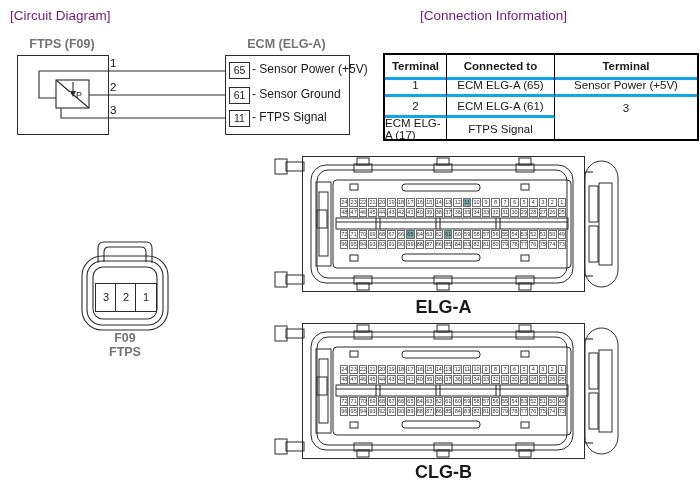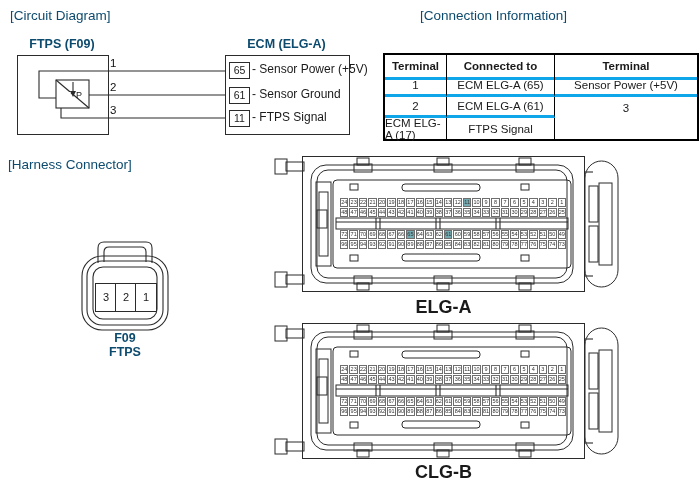--- a/index.html
+++ b/index.html
@@ -1,20 +1,20 @@
 <!DOCTYPE html>
 <html><head>
 <meta charset="utf-8">
 <style>
   html,body{margin:0;padding:0;background:#fff;}
   .page{position:relative;width:700px;height:489px;background:#fff;overflow:hidden;
         font-family:"Liberation Sans", sans-serif;color:#1a1a1a;}
   .abs{position:absolute;}
-  .section-title{font-size:13.5px;color:#0c4a6e;}
-  .bold-label{font-weight:bold;font-size:12.5px;text-align:center;color:#0c4a6e;}
+  .section-title{font-size:13.5px;color:#701a75;}
+  .bold-label{font-weight:bold;font-size:12.5px;text-align:center;color:#737373;}
   .box{position:absolute;border:1.5px solid #2b2b2b;background:transparent;}
   .wire-num{position:absolute;font-size:11.5px;color:#111;}
   .ecm-pin-box{position:absolute;width:19px;height:15px;border:1px solid #2b2b2b;background:#fff;
                font-size:10.5px;text-align:center;line-height:15px;}
   .ecm-pin-desc{position:absolute;left:252px;height:15px;line-height:15px;font-size:12px;white-space:nowrap;}
   svg{position:absolute;overflow:visible;}
   line,rect.s,path.s{stroke:#2b2b2b;stroke-width:1.1;fill:none;}
   
   .conn-table{position:absolute;left:383px;top:53px;border:2px solid #000;background:#fff;
               display:grid;grid-template-columns:62px 108px 142px;grid-auto-rows:21px;}
@@ -84,21 +84,20 @@
     <div class="cell">Sensor Power (+5V)</div>
 
     <div class="cell">2</div>
     <div class="cell">ECM ELG-A (61)</div>
 
     <div class="cell last">3</div>
     <div class="cell last">ECM ELG-A (17)</div>
     <div class="cell last">FTPS Signal</div>
   </div>
 
-  <div class="abs section-title" style="left:8px;top:157px;">[Harness Connector]</div>
 
   <svg style="left:60px;top:236px;" width="130" height="102" viewBox="0 0 130 102">
     <rect class="s" x="22" y="20" width="86" height="74" rx="20" fill="#ffffff"></rect>
     <path class="s" d="M38,27 V12 Q38,6 44,6 H86 Q92,6 92,12 V27" fill="#ffffff"></path>
     <path class="s" d="M44,26 V16 Q44,11 49,11 H81 Q86,11 86,16 V26"></path>
     <rect class="s" x="27" y="25" width="76" height="64" rx="15"></rect>
     <rect class="s" x="33" y="31" width="64" height="52" rx="10"></rect>
   </svg>
   <div class="hc-cell" style="left:95px;">3</div>
   <div class="hc-cell" style="left:115px;">2</div>

